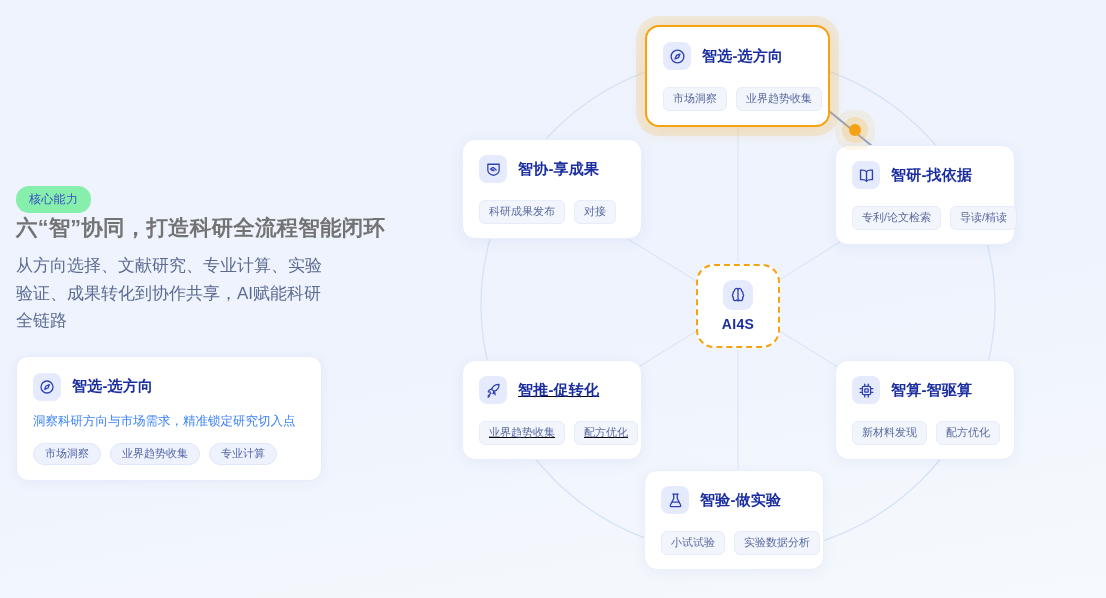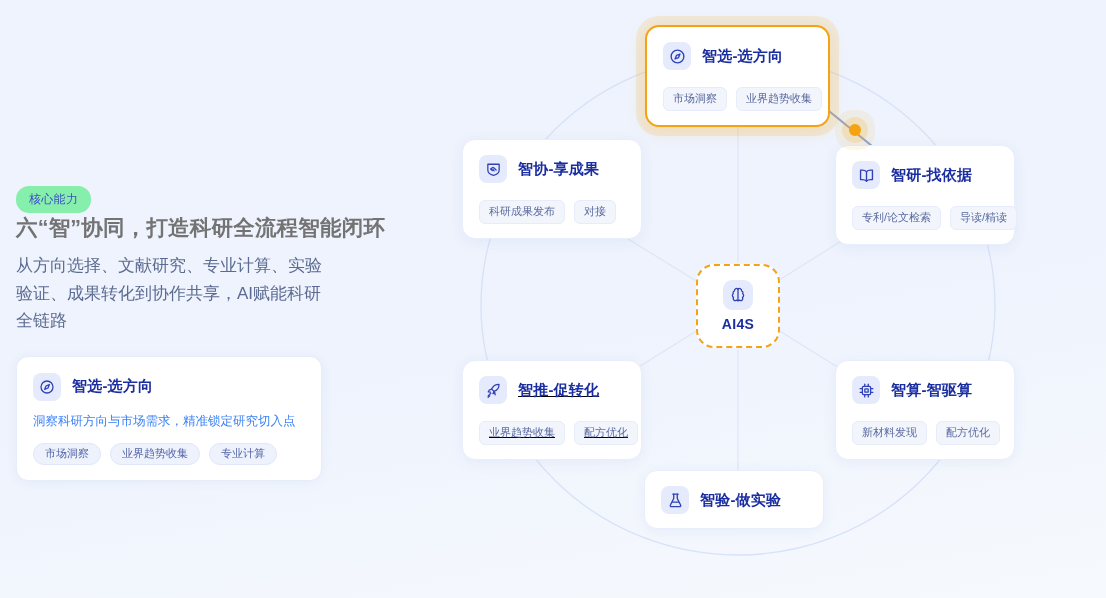--- a/index.html
+++ b/index.html
@@ -206,20 +206,24 @@
       <div class="node-head">
         <span class="icon-badge">
           <svg width="17" height="17" viewBox="0 0 24 24" fill="none" stroke="#2f41b5" stroke-width="1.9" stroke-linecap="round" stroke-linejoin="round">
             <path d="M9.5 3v6.2L4.8 18.3c-.6 1.1.2 2.4 1.5 2.4h11.4c1.3 0 2.1-1.3 1.5-2.4L14.5 9.2V3"></path>
             <line x1="8.3" y1="3" x2="15.7" y2="3"></line>
             <line x1="7.6" y1="14.2" x2="16.4" y2="14.2"></line>
           </svg>
         </span>
         <span class="node-title">智验-做实验</span>
       </div>
+      <div class="tag-row">
+        <span class="tag">小试试验</span>
+        <span class="tag">实验数据分析</span>
+      </div>
     </div>
 
     <div class="node" style="left:22px; top:360px; width:180px;text-decoration:underline;">
       <div class="node-head">
         <span class="icon-badge">
           <svg width="17" height="17" viewBox="0 0 24 24" fill="none" stroke="#2f41b5" stroke-width="1.8" stroke-linecap="round" stroke-linejoin="round">
             <path d="M12.6 13.2 9.4 10C11 5.8 14.6 3.2 19.8 3.2c0 5.2-2.6 8.8-7.2 10z"></path>
             <path d="M9.4 10 6.1 11.3l-1.5 2.6 3 .4"></path>
             <path d="M12.6 13.2l-1.3 3.3 2.6-1.5.4 3"></path>
             <line x1="8.2" y1="15.8" x2="4.4" y2="19.6"></line>

